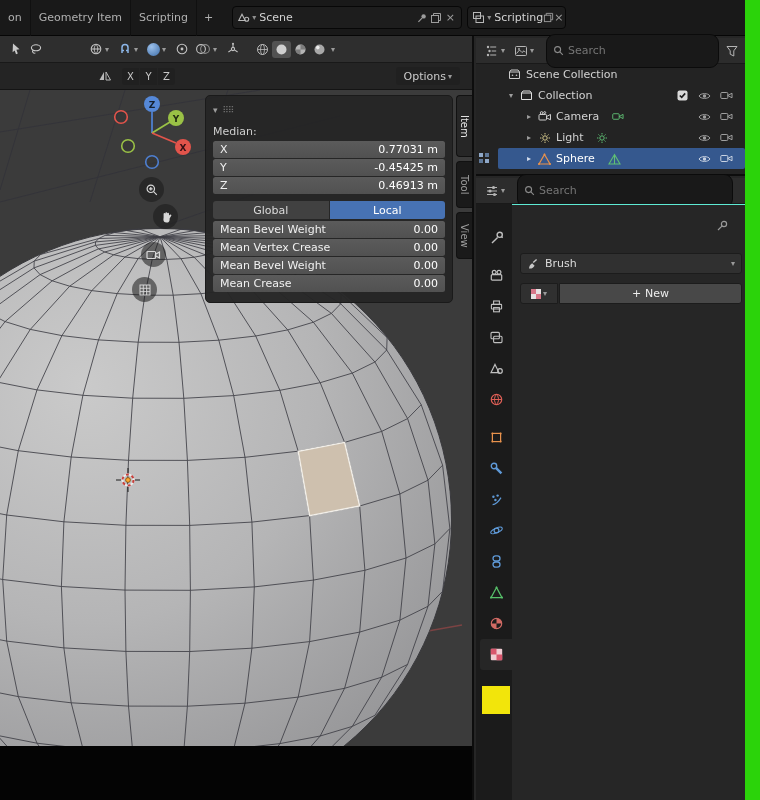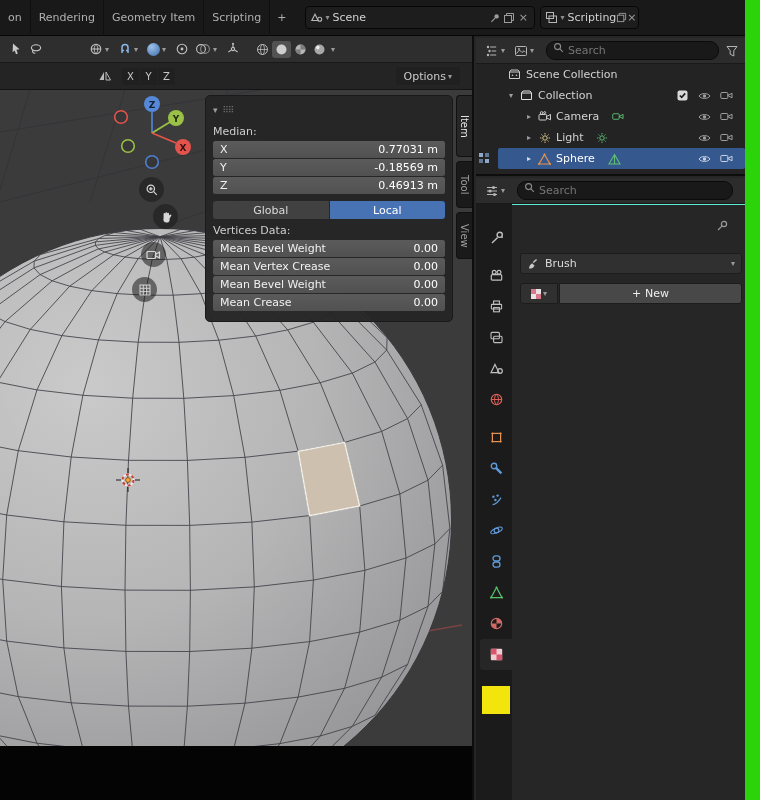--- a/index.html
+++ b/index.html
@@ -62,21 +62,21 @@
 #ntabs{position:absolute;right:0;top:5px;width:16px;z-index:4}
 .ntab{writing-mode:vertical-rl;width:16px;display:flex;align-items:center;justify-content:center;background:#1a1a1a;color:#9b9b9b;border:1px solid #111;border-right:none;border-radius:4px 0 0 4px;margin-bottom:4px;font-size:10px}
 .ntab.active{background:#262626;color:#e6e6e6}
 #ntab-item{height:62px}#ntab-tool{height:47px}#ntab-view{height:47px}
 #vp-black{position:absolute;left:0;top:746px;width:472px;height:54px;background:#040404}
 
 
 #right-col{position:absolute;left:472px;top:36px;width:273px;height:764px;background:#262626;border-left:2px solid #0d0d0d}
 #outliner{position:absolute;left:2px;top:2px;right:0;height:138px;background:#232323;border-bottom:2px solid #0d0d0d}
 .ed-header{height:26px;display:flex;align-items:center;padding:0 6px;background:#2c2c2c;border-bottom:1px solid #191919}
-.search-pill{flex:1;height:19px;background:#191919;border:1px solid #0b0b0b;border-radius:9px;display:flex;padding:0 6px;margin:0 6px;min-width:0}
+.search-pill{flex:1;height:34px;background:#191919;border:1px solid #0b0b0b;border-radius:9px;display:flex;align-items:center;padding:0 6px;margin:0 6px;min-width:0}
 .search-pill input{flex:1;min-width:0;background:transparent;border:none;outline:none;color:#b9b9b9;font:inherit;margin-left:4px}
 .ol-row{height:21px;display:flex;align-items:center;color:#d2d2d2}
 .ol-caret{width:14px;text-align:center;color:#9e9e9e;font-size:8px}
 .ol-ico{width:17px;display:flex;justify-content:center}
 .ol-label{margin-left:3px}
 .ol-data{margin-left:13px;display:flex}
 .ol-right{margin-left:auto;display:flex;align-items:center;margin-right:8px}
 .ol-right .cell{width:22px;display:flex;justify-content:center}
 .ol-row.selected{background:#35588e;color:#fff;border-radius:2px}
 #corner-ico{position:absolute;left:3px;top:115px;z-index:3}
@@ -97,23 +97,20 @@
 </head>
 <body>
 
 <div id="screen">
 
   <div id="topbar">
     <div class="ws-tab">
         <span>on</span>
       </div>
     <div class="ws-tab">
-        <span>Rendering</span>
-      </div>
-    <div class="ws-tab">
         <span>Geometry Item</span>
       </div>
     <div class="ws-tab">
         <span>Scripting</span>
       </div>
     <div class="ws-plus"><span>+</span></div>
 
     <div id="scene-field" class="id-field">
       <span class="i">
           <svg width="13" height="13" viewBox="0 0 13 13">
@@ -332,31 +329,30 @@
         <span class="np-caret">▾</span>
         <span class="np-grip">⠿⠿</span>
       </div>
       <div class="np-label">Median:</div>
       <div class="np-field">
         <span>X</span>
         <span class="val">0.77031 m</span>
       </div>
       <div class="np-field">
         <span>Y</span>
-        <span class="val">-0.18569 m</span>
+        <span class="val">-0.45425 m</span>
       </div>
       <div class="np-field">
         <span>Z</span>
         <span class="val">0.46913 m</span>
       </div>
       <div class="np-seg">
         <div>Global</div>
         <div class="active">Local</div>
       </div>
-      <div class="np-label">Vertices Data:</div>
       <div class="np-field">
         <span>Mean Bevel Weight</span>
         <span class="val">0.00</span>
       </div>
       <div class="np-field">
         <span>Mean Vertex Crease</span>
         <span class="val">0.00</span>
       </div>
       <div class="np-field">
         <span>Mean Bevel Weight</span>

